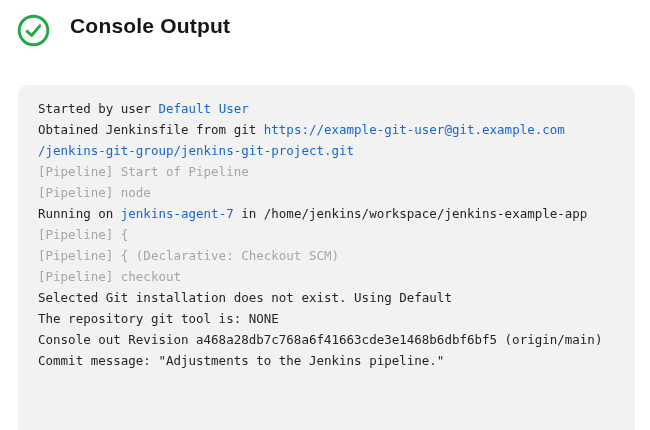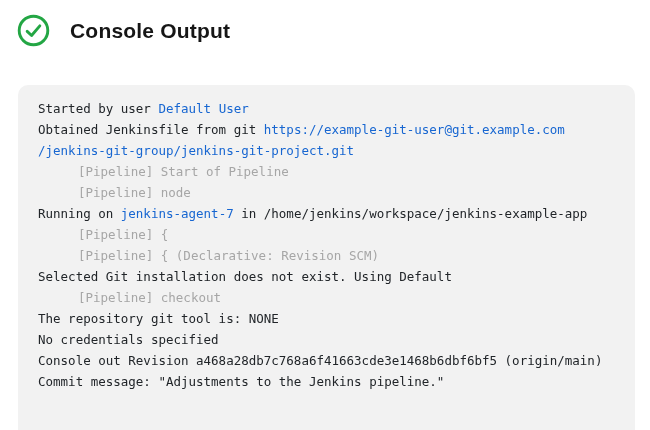--- a/index.html
+++ b/index.html
@@ -15,21 +15,21 @@
     position: relative;
     width: 650px;
     height: 430px;
     overflow: hidden;
   }
   .header {
     position: absolute;
     top: 14px;
     left: 17px;
     display: flex;
-    align-items: center;
+    align-items: flex-start;
     gap: 20px;
   }
   .status-icon {
     width: 33px;
     height: 33px;
     flex: 0 0 auto;
   }
   .page-title {
     font-size: 21px;
     font-weight: 700;
@@ -48,21 +48,21 @@
     padding: 13px 18px 12px 20px;
   }
   .console-line {
     font-family: "DejaVu Sans Mono", "Liberation Mono", monospace;
     font-size: 12.5px;
     line-height: 21px;
     white-space: pre;
     color: var(--text-dark, #212529);
   }
   .seg-plain { color: var(--text-dark, #212529); }
-  .seg-muted { color: var(--muted-gray, #a6a6a6); margin-left: 40px; }
+  .seg-muted { color: var(--muted-gray, #a6a6a6); }
   .seg-link  {
     color: var(--link-blue, #1766d1);
     text-decoration: none;
     cursor: pointer;
   }
 </style>
 </head>
 <body>
 
 <div class="page">
@@ -77,23 +77,22 @@
 
   <div class="console-box">
     <div id="console-lines">
         <div class="console-line"><span class="seg-plain">Started by user </span><a class="seg-link">Default User</a></div>
         <div class="console-line"><span class="seg-plain">Obtained Jenkinsfile from git </span><a class="seg-link">https://example-git-user@git.example.com</a></div>
         <div class="console-line"><a class="seg-link">/jenkins-git-group/jenkins-git-project.git</a></div>
         <div class="console-line"><span class="seg-muted">[Pipeline] Start of Pipeline</span></div>
         <div class="console-line"><span class="seg-muted">[Pipeline] node</span></div>
         <div class="console-line"><span class="seg-plain">Running on </span><a class="seg-link">jenkins-agent-7</a><span class="seg-plain"> in /home/jenkins/workspace/jenkins-example-app</span></div>
         <div class="console-line"><span class="seg-muted">[Pipeline] {</span></div>
-        <div class="console-line"><span class="seg-muted">[Pipeline] { (Declarative: Revision SCM)</span></div>
+        <div class="console-line"><span class="seg-muted">[Pipeline] { (Declarative: Checkout SCM)</span></div>
+        <div class="console-line"><span class="seg-muted">[Pipeline] checkout</span></div>
         <div class="console-line"><span class="seg-plain">Selected Git installation does not exist. Using Default</span></div>
-        <div class="console-line"><span class="seg-muted">[Pipeline] checkout</span></div>
         <div class="console-line"><span class="seg-plain">The repository git tool is: NONE</span></div>
-        <div class="console-line"><span class="seg-plain">No credentials specified</span></div>
         <div class="console-line"><span class="seg-plain">Console out Revision a468a28db7c768a6f41663cde3e1468b6dbf6bf5 (origin/main)</span></div>
         <div class="console-line"><span class="seg-plain">Commit message: "Adjustments to the Jenkins pipeline."</span></div>
       </div>
   </div>
 
 </div>
 
 </body></html>

